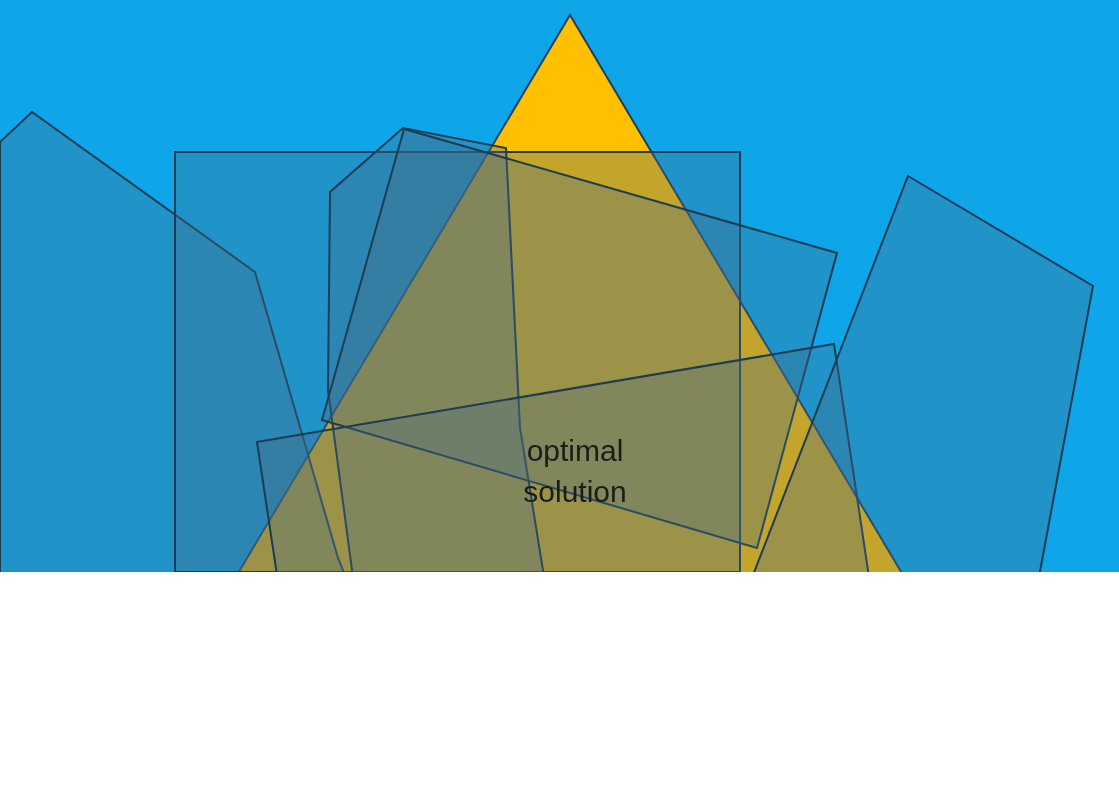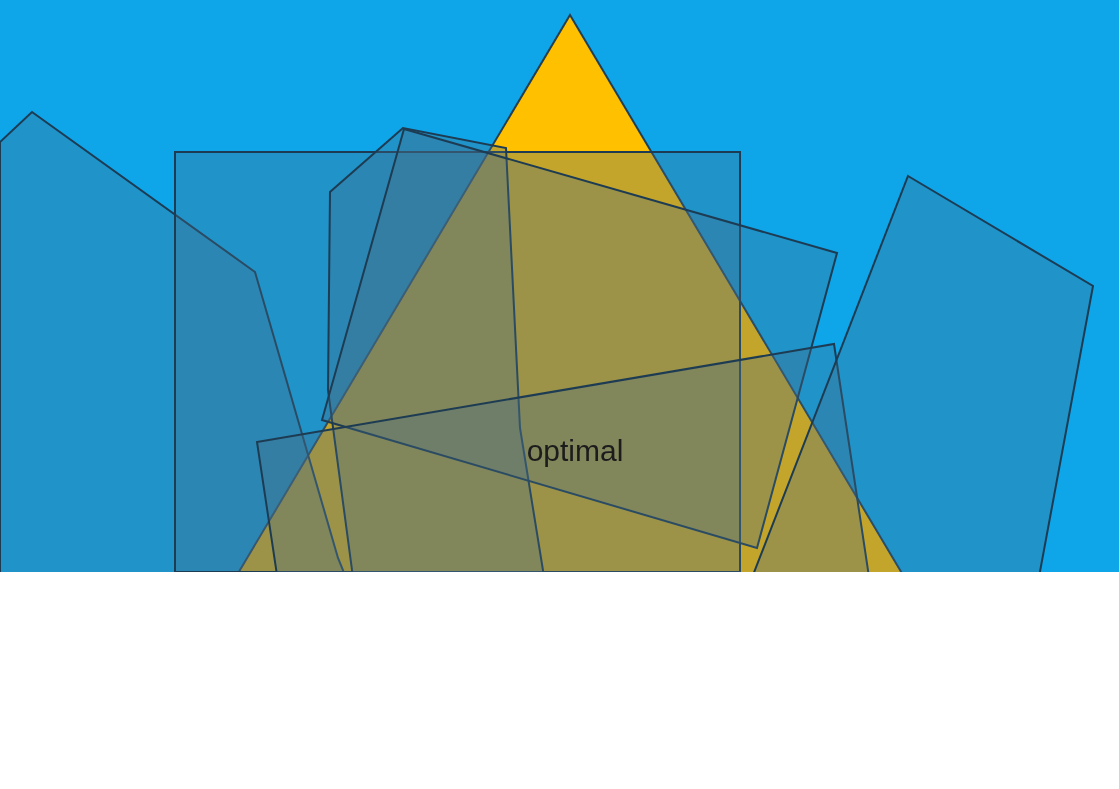--- a/index.html
+++ b/index.html
@@ -43,14 +43,15 @@
       <polygon points="570,15 925,612 215,612" fill="#ffc000" stroke="#233f52" stroke-width="2"></polygon>
       <polygon points="32,112 255,272 338,558 432,789 0,789 0,142" fill="rgba(71,110,134,0.32)" stroke="#1d3c53" stroke-width="2"></polygon>
       <polygon points="175,152 740,152 740,572 175,572" fill="rgba(71,110,134,0.32)" stroke="#1d3c53" stroke-width="2"></polygon>
       <polygon points="403,128 330,192 328,390 362,645 435,765 562,688 520,428 506,148" fill="rgba(71,110,134,0.32)" stroke="#1d3c53" stroke-width="2"></polygon>
       <polygon points="404,129 837,253 757,548 322,420" fill="rgba(71,110,134,0.32)" stroke="#1d3c53" stroke-width="2"></polygon>
       <polygon points="257,442 834,344 880,650 303,748" fill="rgba(71,110,134,0.32)" stroke="#1d3c53" stroke-width="2"></polygon>
       <polygon points="908,176 1093,286 1005,760 727,642" fill="rgba(71,110,134,0.32)" stroke="#1d3c53" stroke-width="2"></polygon>
     </svg>
   <div class="center-label" id="center-label" style="color: rgb(28, 28, 28);">
     <div>optimal</div>
+    <div>solution</div>
   </div>
 </div>
 
 </body></html>

